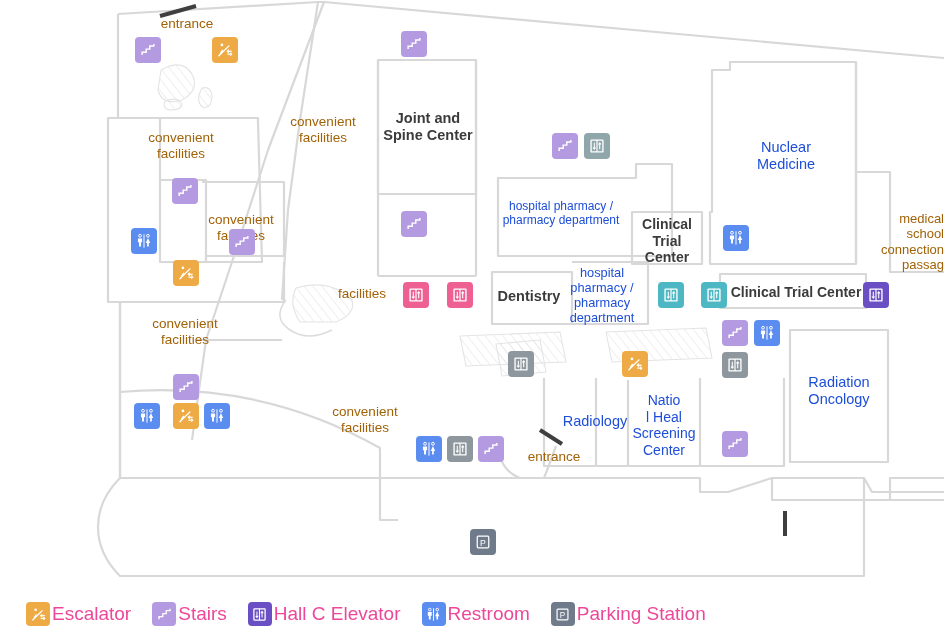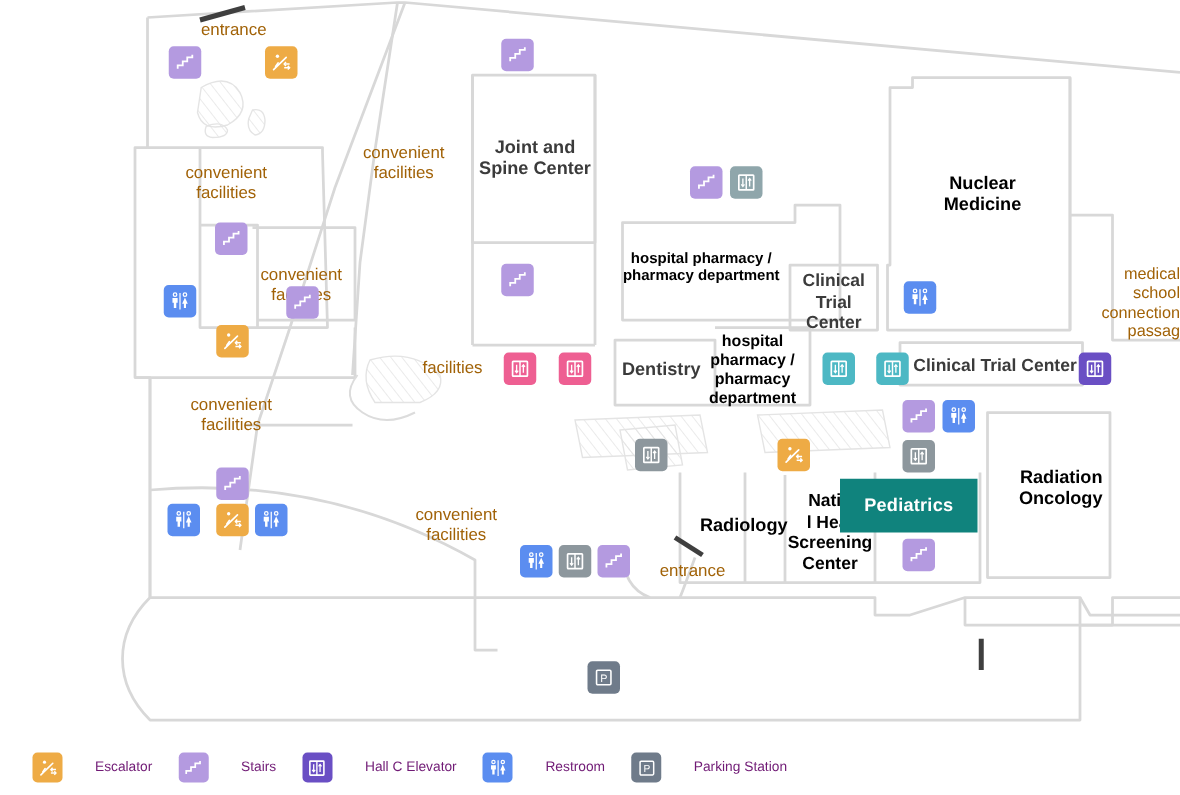--- a/index.html
+++ b/index.html
@@ -20,21 +20,21 @@
   .lbl{
     position:absolute;
     color:#4a4a4a;
     text-align:center;
     line-height:1.18;
     white-space:pre-line;
     pointer-events:none;
   }
   .lbl.grey{color:#a16207;font-weight:400;}
   .lbl.dark{color:#3b3b3b;font-weight:700;}
-  .lbl.mid{color:#000000;font-weight:700;}
+  .lbl.mid{color:#1d4ed8;font-weight:400;}
 
   
   .hl-room{
     position:absolute;
     background:#10837d;
     color:#ffffff;
     font-weight:700;
     display:flex;align-items:center;justify-content:center;
     letter-spacing:.2px;
   }
@@ -65,21 +65,21 @@
     box-sizing:border-box;padding-left:26px;
     background:#ffffff;
   }
   .leg-item{display:flex;align-items:center;margin-right:21px;}
   .leg-chip{
     width:24px;height:24px;border-radius:4px;flex:none;
     display:flex;align-items:center;justify-content:center;
   }
   .leg-chip svg{display:block;}
   .leg-txt{
-    margin-left:26px;font-size:11px;color:#701a75;white-space:nowrap;
+    margin-left:2px;font-size:19px;color:#ec4899;white-space:nowrap;
   }
   .leg-chip.stairs{background:#b49ae0;}
   .leg-chip.escalator{background:#eeab45;}
   .leg-chip.elevA{background:#ee5f92;}
   .leg-chip.elevB{background:#4db8c4;}
   .leg-chip.elevC{background:#6a4fc4;}
   .leg-chip.restroom{background:#5b8df0;}
   .leg-chip.parking{background:#6f7b8a;}
 </style>
 </head>
@@ -197,27 +197,24 @@
 Medicine</div>
       <div class="lbl grey" style="left: 858px; top: 211px; width: 86px; font-size: 13px; text-align: right;">medical
 school
 connection
 passag</div>
       <div class="lbl mid" style="left: 558px; top: 413px; width: 74px; font-size: 14.5px;">Radiology</div>
       <div class="lbl mid" style="left: 627px; top: 392px; width: 74px; font-size: 14px;">Natio
 l Heal
 Screening
 Center</div>
-      <div class="lbl mid" style="left: 796px; top: 374px; width: 86px; font-size: 14.5px; text-align: right;">Radiation
+      <div class="lbl mid" style="left: 796px; top: 374px; width: 86px; font-size: 14.5px;">Radiation
 Oncology</div>
     </div>
 
-  <div class="hl-room" id="highlighted-room" style="left: 672px; top: 383px; width: 110px; height: 43px; font-size: 14.5px; background: rgb(16, 131, 125); color: rgb(255, 255, 255);">
-    <span>Pediatrics</span>
-  </div>
 
   <div id="poi-layer">
       <div class="poi stairs" style="left: 135px; top: 37px;">
         <svg width="18" height="18" viewBox="0 0 20 20">
           <polyline points="3.5,15.5 3.5,12.5 8,12.5 8,9 12,9 12,5.5 16.5,5.5 16.5,3.2" stroke="#ffffff" fill="none" stroke-width="1.6" stroke-linejoin="miter" stroke-linecap="butt"></polyline>
         </svg>
       </div>
       <div class="poi escalator" style="left: 212px; top: 37px;">
         <svg width="18" height="18" viewBox="0 0 20 20">
           <circle cx="6.6" cy="4.4" r="1.5" fill="#ffffff"></circle>

